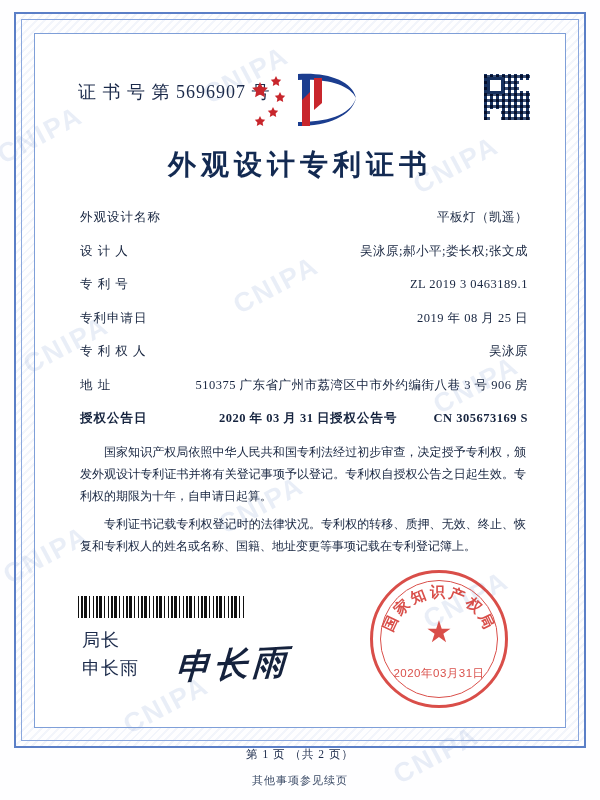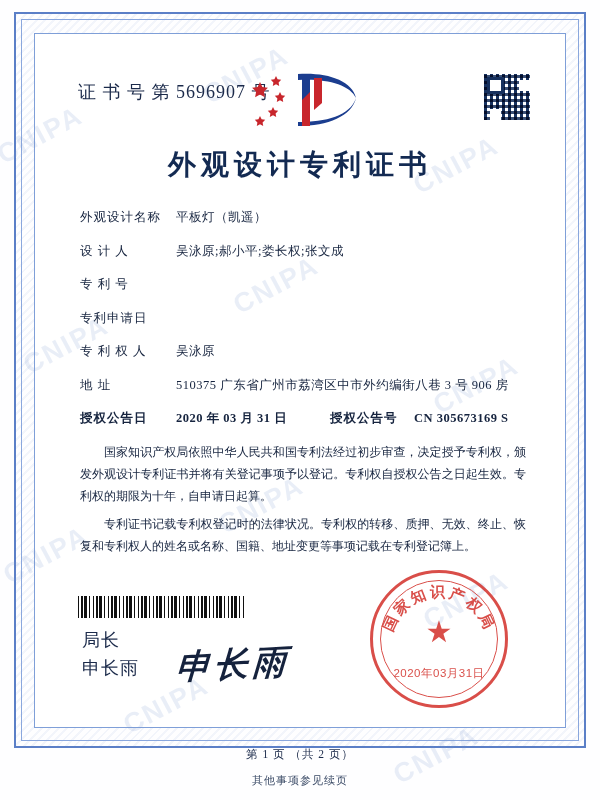--- a/index.html
+++ b/index.html
@@ -145,20 +145,21 @@
   }
   .field-label {
     width: 96px;
     flex: 0 0 96px;
     letter-spacing: 1px;
     white-space: nowrap;
   }
   .field-value {
     flex: 1;
     letter-spacing: 0.5px;
+    text-align: right;
   }
   .dual-row {
     display: flex;
     align-items: baseline;
     margin-bottom: 18px;
     font-weight: bold;
   }
   .dual-left {
     flex: 0 0 250px;
     display: flex;
@@ -333,23 +334,25 @@
       <div class="field-row">
         <div class="field-label">外观设计名称</div>
         <div class="field-value">平板灯（凯遥）</div>
       </div>
       <div class="field-row">
         <div class="field-label">设    计    人</div>
         <div class="field-value">吴泳原;郝小平;娄长权;张文成</div>
       </div>
       <div class="field-row">
         <div class="field-label">专    利    号</div>
+        <div class="field-value">ZL 2019 3 0463189.1</div>
       </div>
       <div class="field-row">
         <div class="field-label">专利申请日</div>
+        <div class="field-value">2019 年 08 月 25 日</div>
       </div>
       <div class="field-row">
         <div class="field-label">专 利 权 人</div>
         <div class="field-value">吴泳原</div>
       </div>
       <div class="field-row">
         <div class="field-label">地        址</div>
         <div class="field-value">510375 广东省广州市荔湾区中市外约编街八巷 3 号 906 房</div>
       </div>
       <div class="dual-row">

